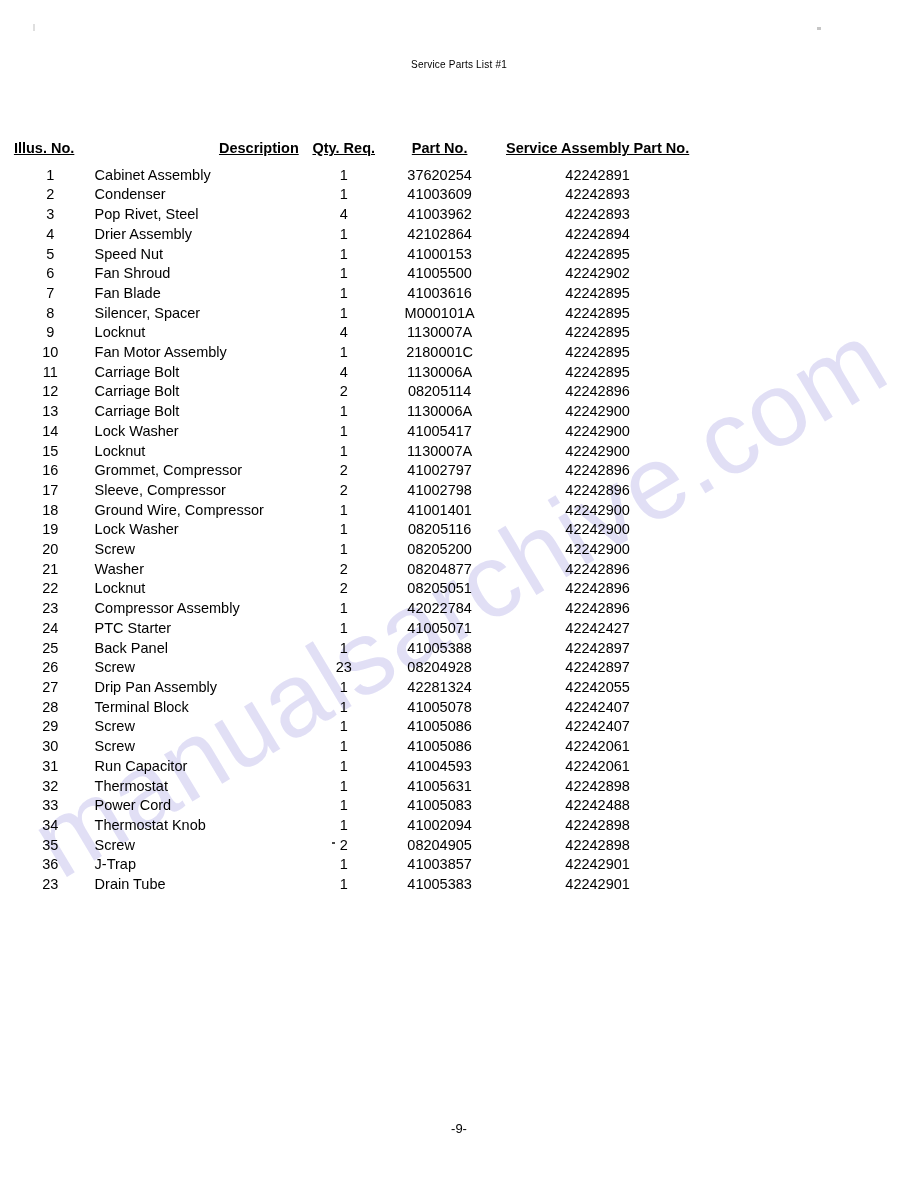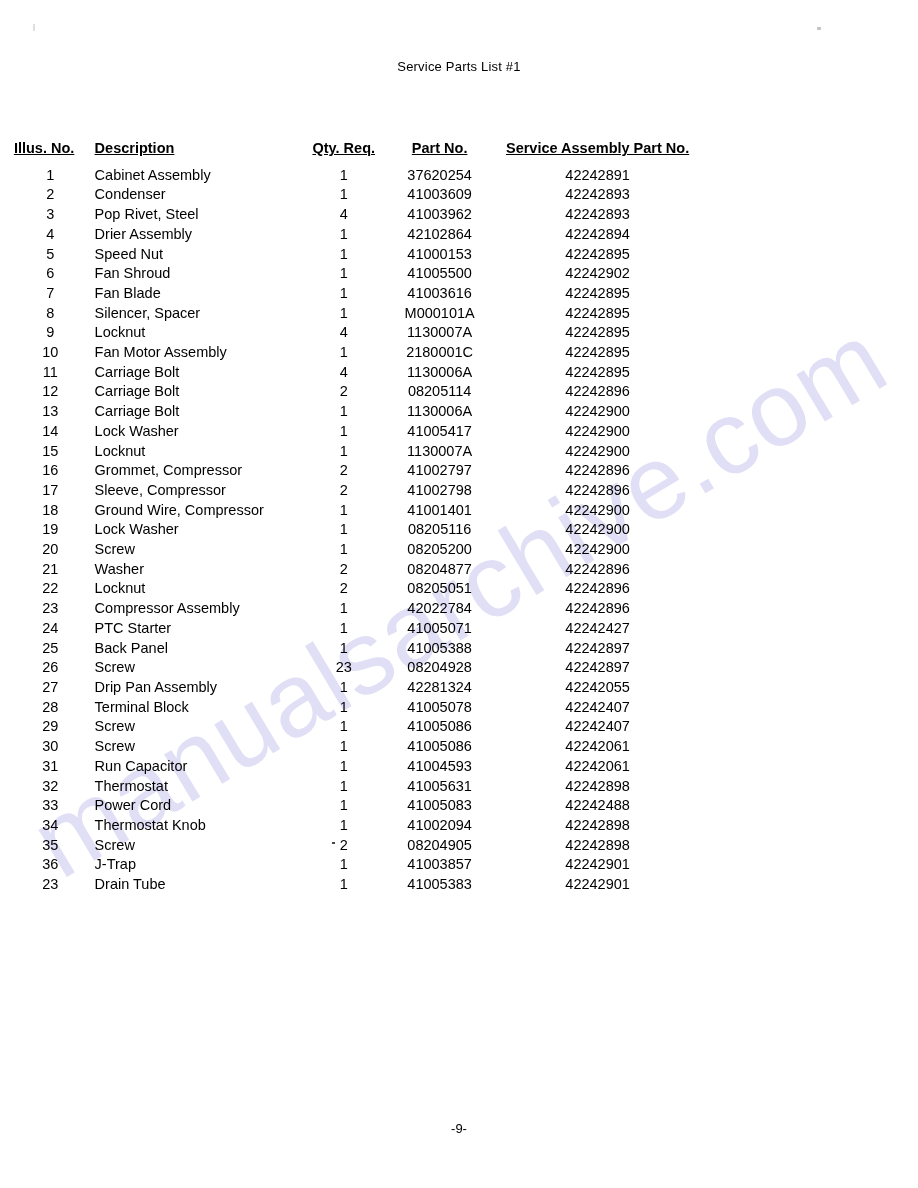--- a/index.html
+++ b/index.html
@@ -51,21 +51,21 @@
 
   
   #content { position: relative; z-index: 2; }
 
   #doc-title {
     position: absolute;
     left: 0;
     top: 59px;
     width: 918px;
     text-align: center;
-    font-size: 13px;
+    font-size: 10px;
     letter-spacing: .2px;
   }
 
   #parts-table {
     position: absolute;
     left: 0;
     top: 139px;
     width: 800px;
     border-collapse: collapse;
   }
@@ -86,21 +86,21 @@
   
   .col-illus { width: 82px;  text-align: center; }
   .col-desc  { width: 222px; text-align: left; padding-left: 6px !important; }
   .col-qty   { width: 104px; text-align: center; }
   .col-part  { width: 118px; text-align: center; }
   .col-asm   { width: 230px; text-align: center; }
   .spacer-l  { width: 18px; }
   .spacer-r  { width: 144px; }
 
   thead .col-illus { text-align: left; padding-left: 2px !important; }
-  thead .col-desc  { text-align: left; }
+  thead .col-desc  { text-align: right; }
   thead .col-qty   { text-align: center; }
   thead .col-part  { text-align: center; }
   thead .col-asm   { text-align: center; margin-top: 17px; }
 
   #page-footer {
     position: absolute;
     left: 0;
     top: 1121px;
     width: 918px;
     text-align: center;

